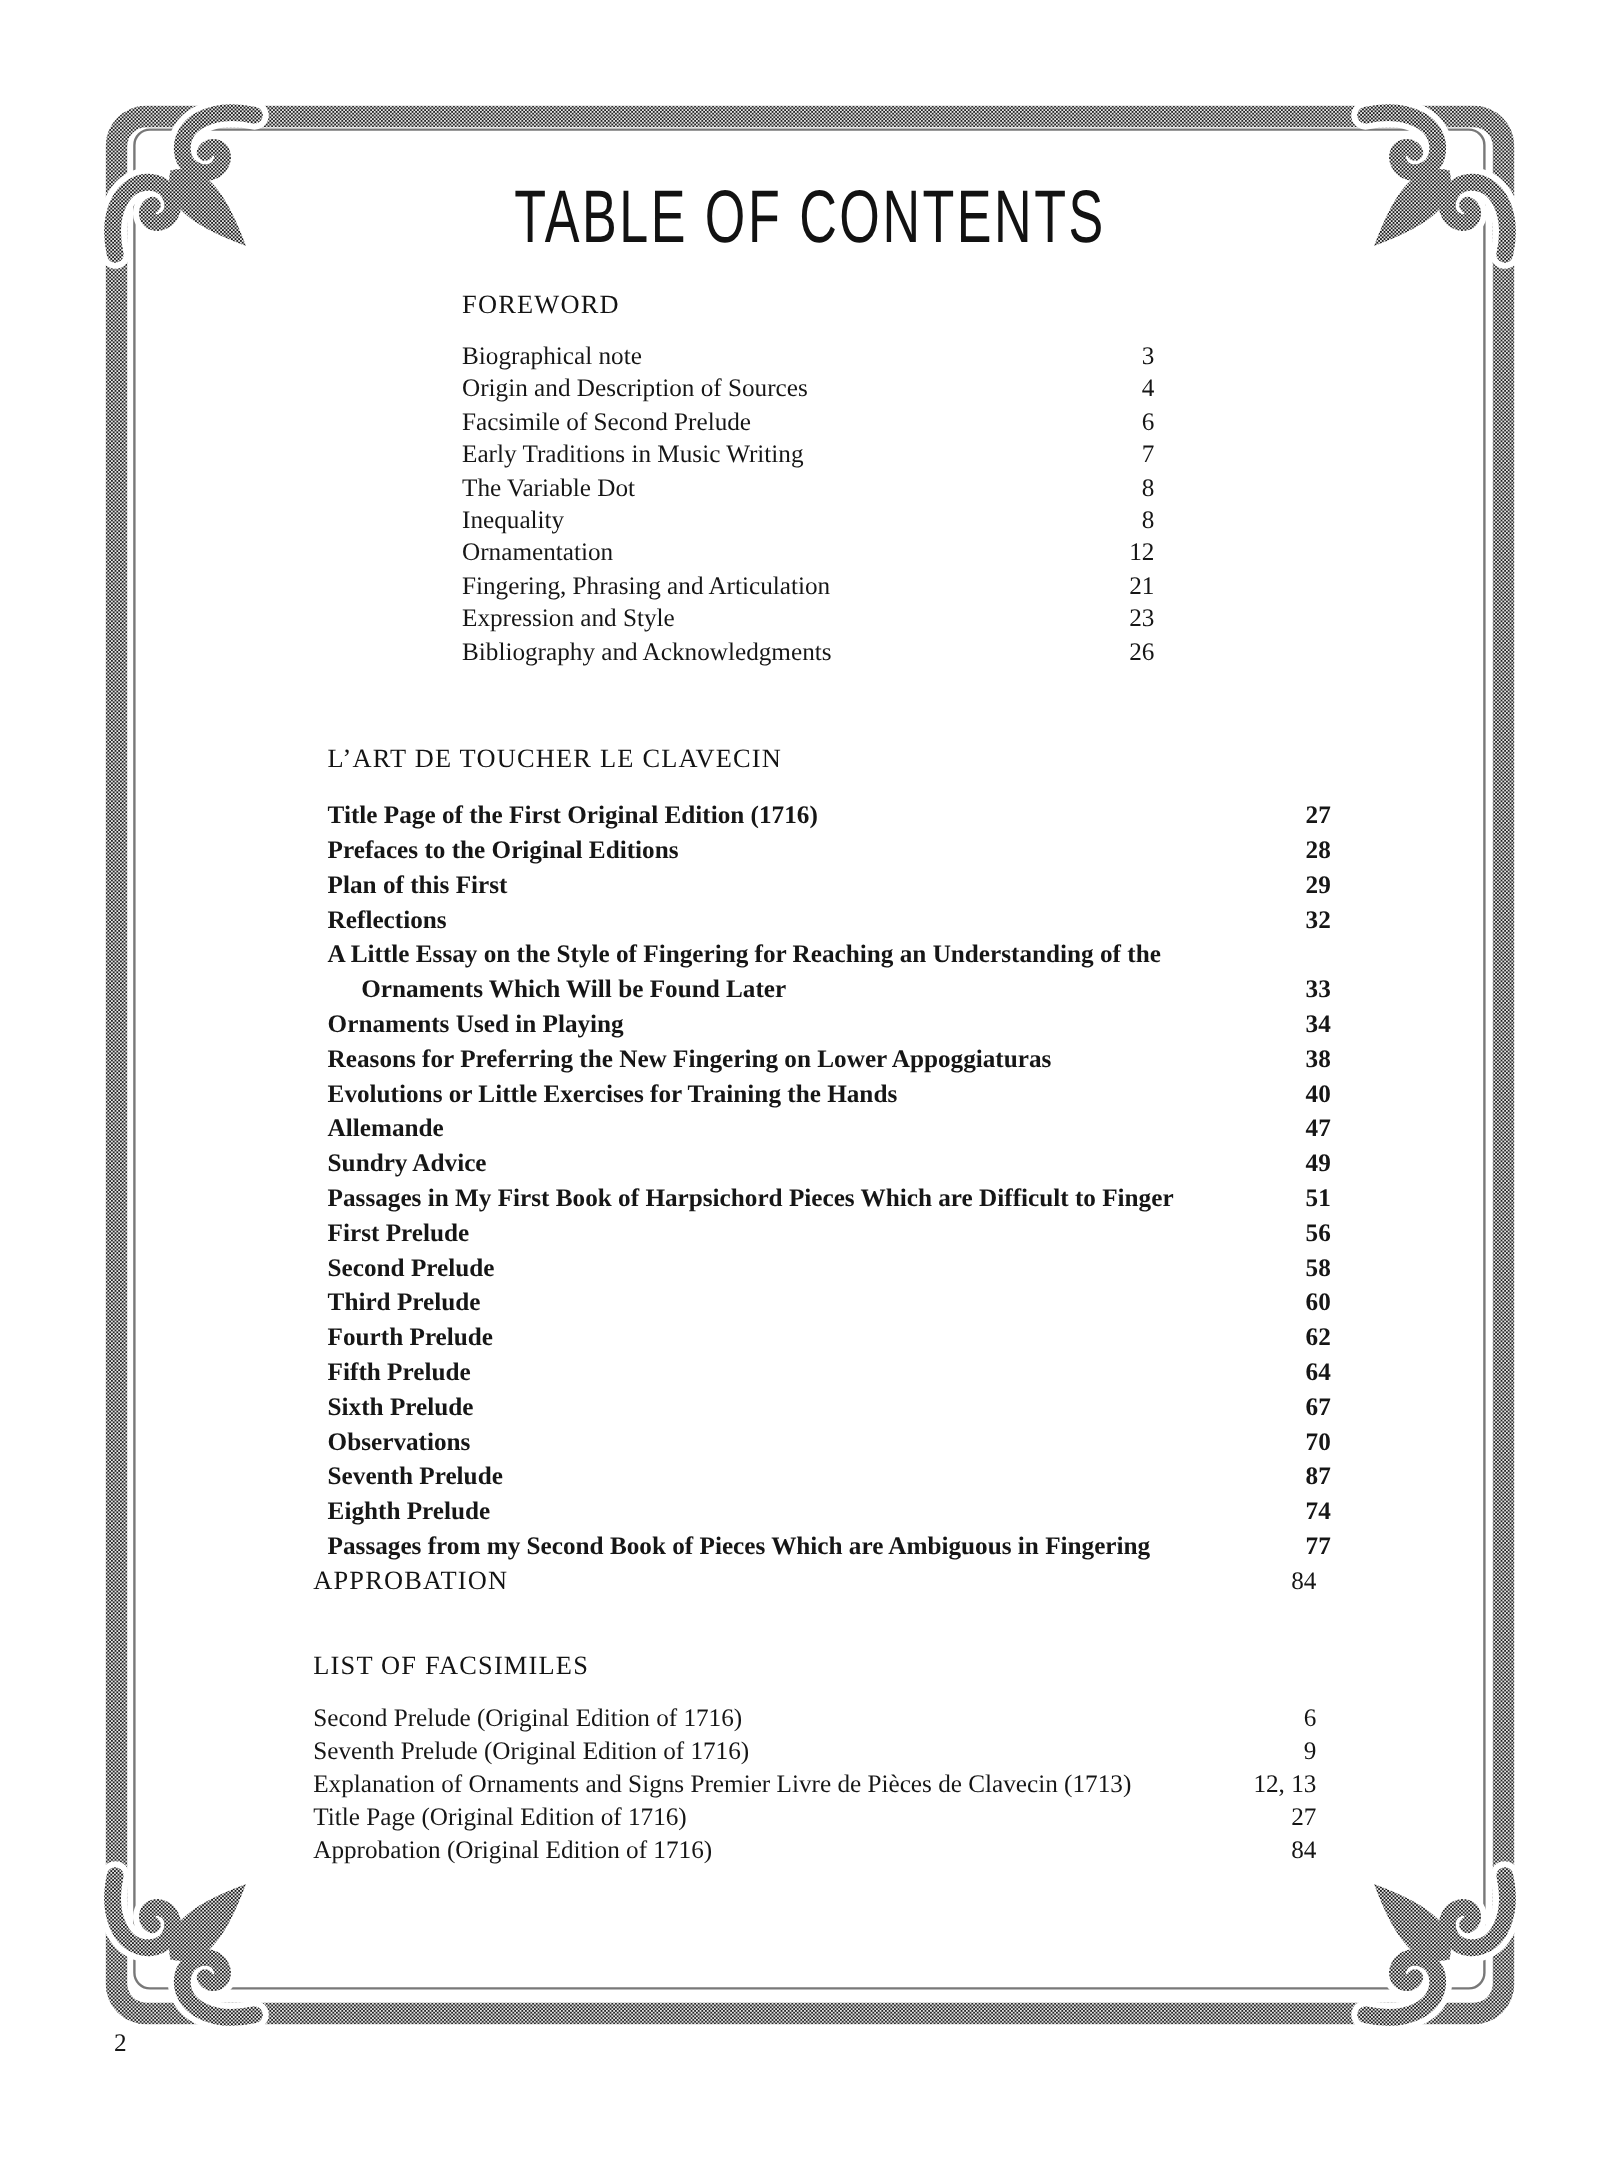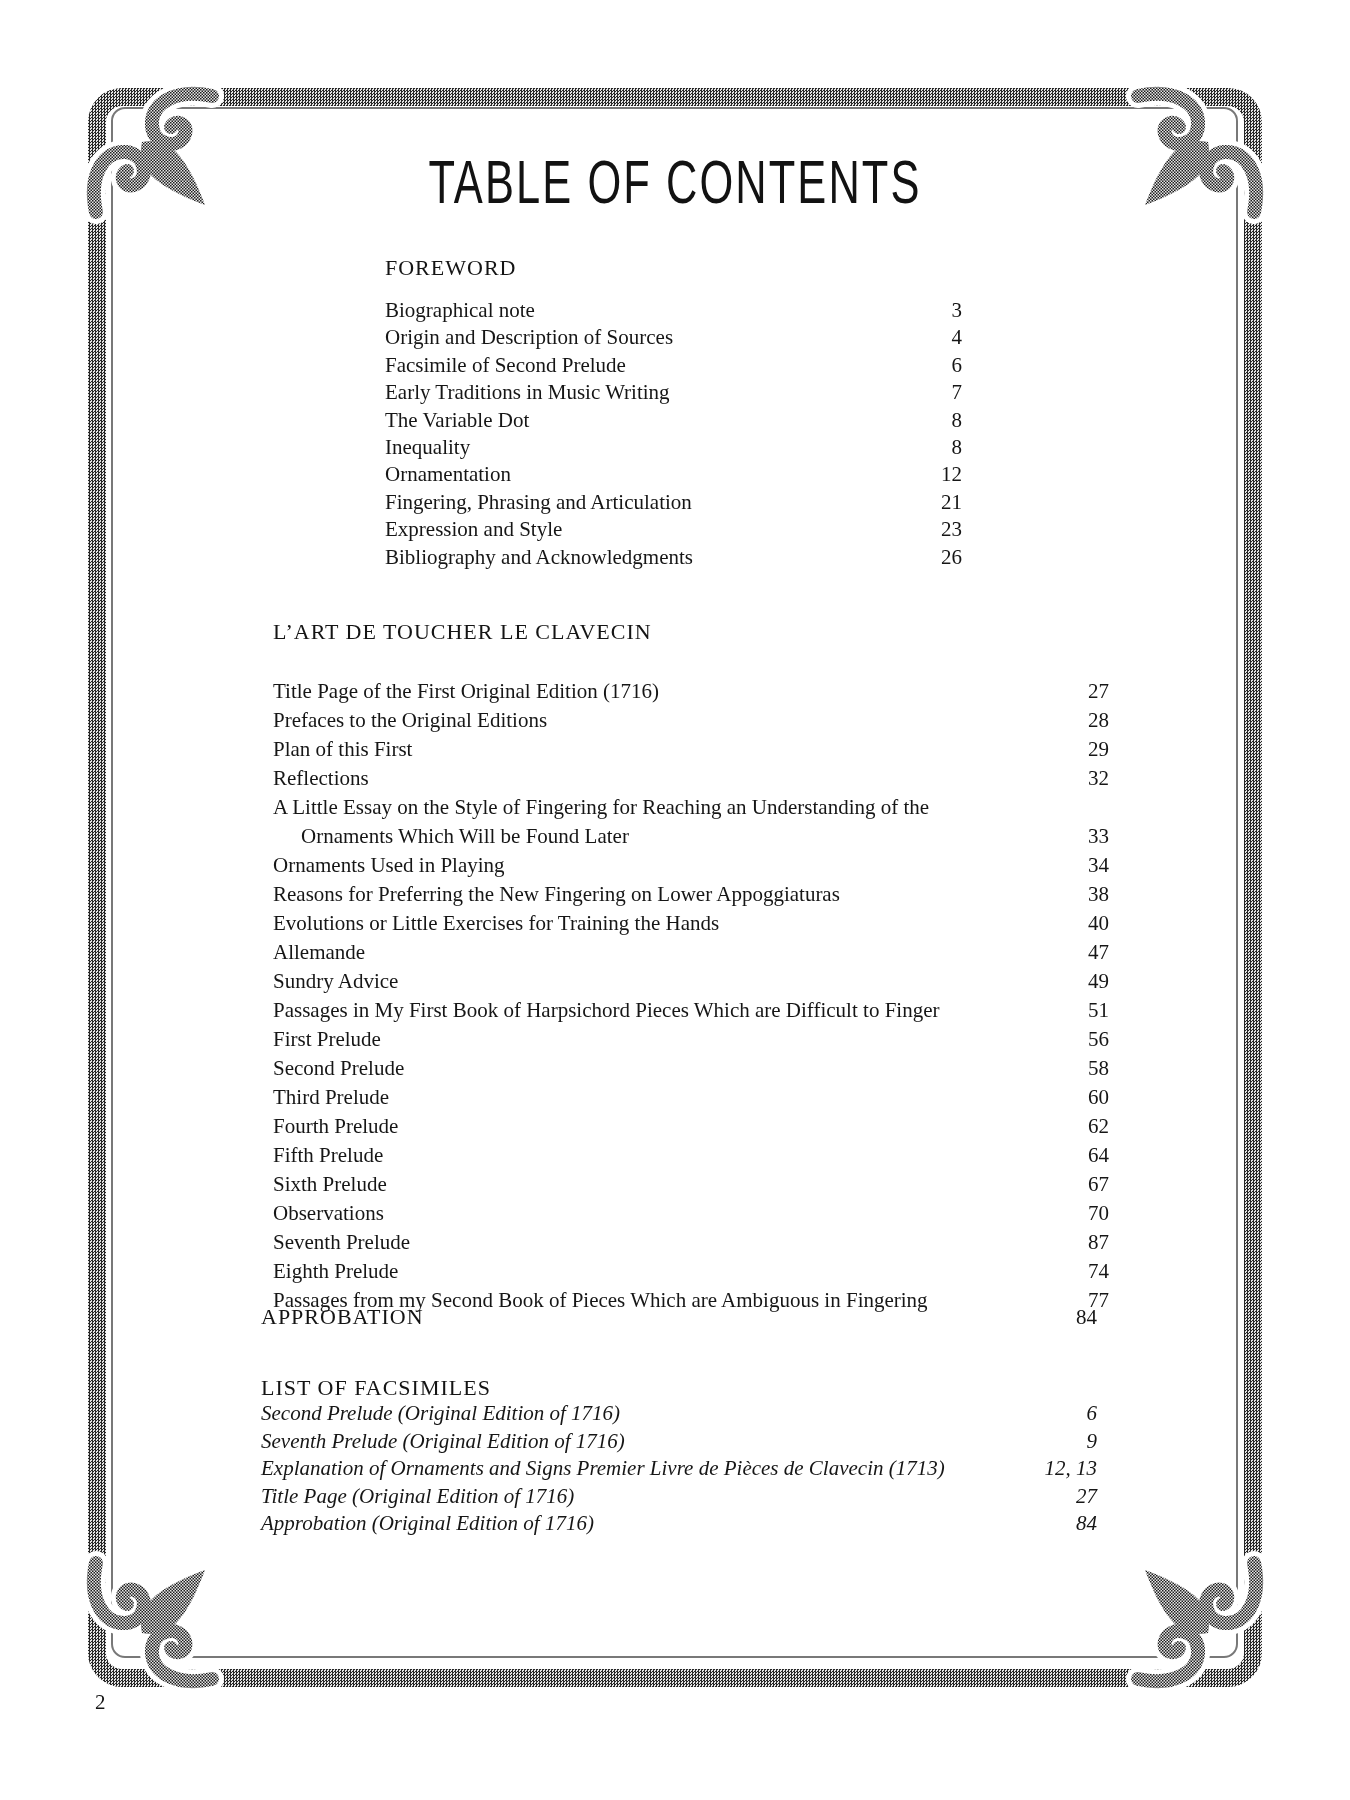--- a/index.html
+++ b/index.html
@@ -34,31 +34,31 @@
     white-space:nowrap;color:#121212;
   }
   .sec-heading{
     font-size:22px;line-height:24px;letter-spacing:1px;color:#141414;
   }
   .rows{width:100%;}
   .row{display:flex;align-items:flex-start;font-size:21px;}
   .row .t{flex:1 1 auto;white-space:nowrap;overflow:visible;}
   .row .p{flex:0 0 auto;text-align:right;min-width:56px;white-space:nowrap;}
   .row.indent .t{padding-left:28px;}
-  #foreword{left:385px;top:256px;width:577px;}
+  #foreword{left:385px;top:242px;width:577px;}
   #foreword .rows{margin-top:17px;}
   #foreword .row{line-height:27.4px;}
   #lart{left:273px;top:620px;width:836px;}
-  #lart .rows{margin-top:33px;}
+  #lart .rows{margin-top:21px;font-weight:bold;}
   #lart .row{line-height:29px;}
   #approbation{left:261px;top:1305px;width:836px;display:flex;align-items:baseline;}
   #approbation .p{flex:0 0 auto;min-width:56px;text-align:right;font-size:21px;}
   #approbation .h{flex:1 1 auto;}
   #facsimiles{left:261px;top:1376px;width:836px;}
-  #facsimiles .rows{font-style:italic;}
+  #facsimiles .rows{margin-top:18px;}
   #facsimiles .row{line-height:27.5px;}
   #page-num{left:95px;top:1690px;font-size:21px;}
 </style>
 </head>
 <body>
 
 <svg width="0" height="0" style="position:absolute" aria-hidden="true">
   <defs>
     <pattern id="ht" width="3" height="3" patternUnits="userSpaceOnUse">
       <rect width="3" height="3" fill="#e6e6e6"></rect>

